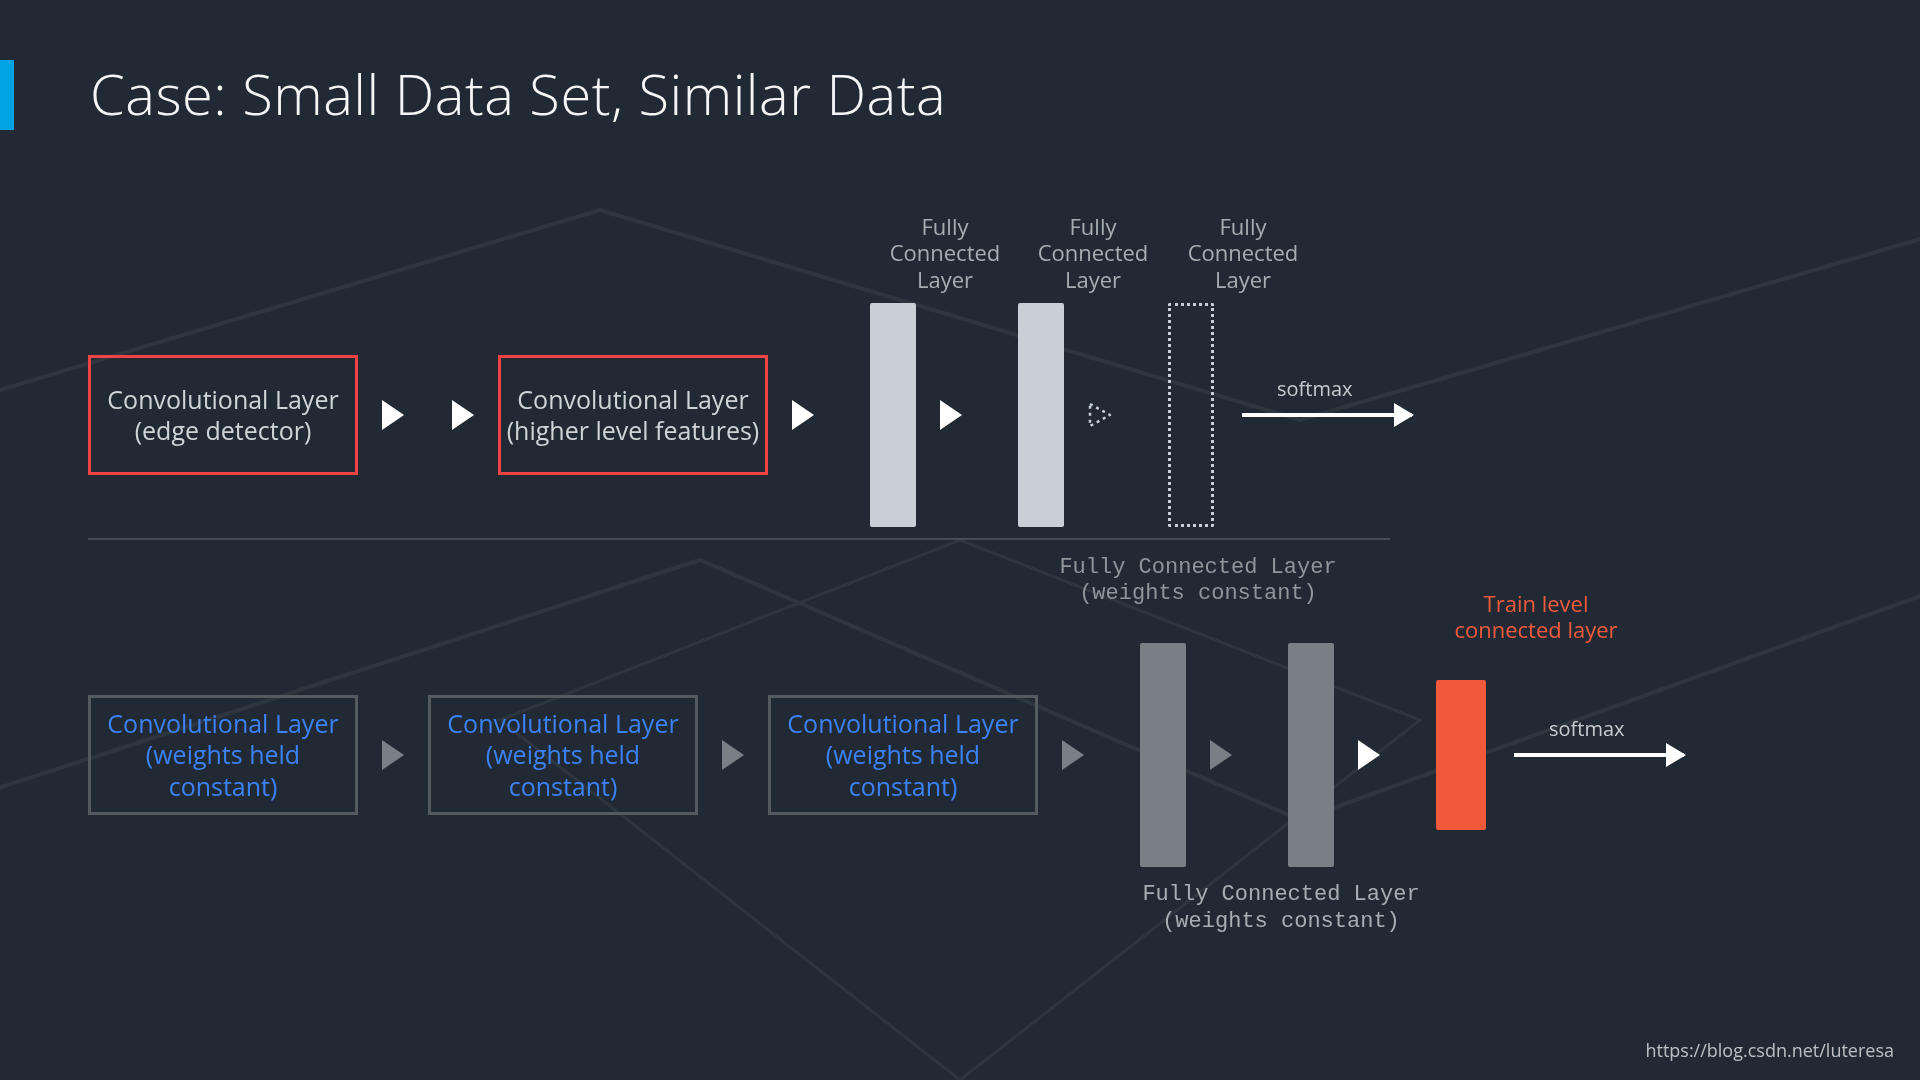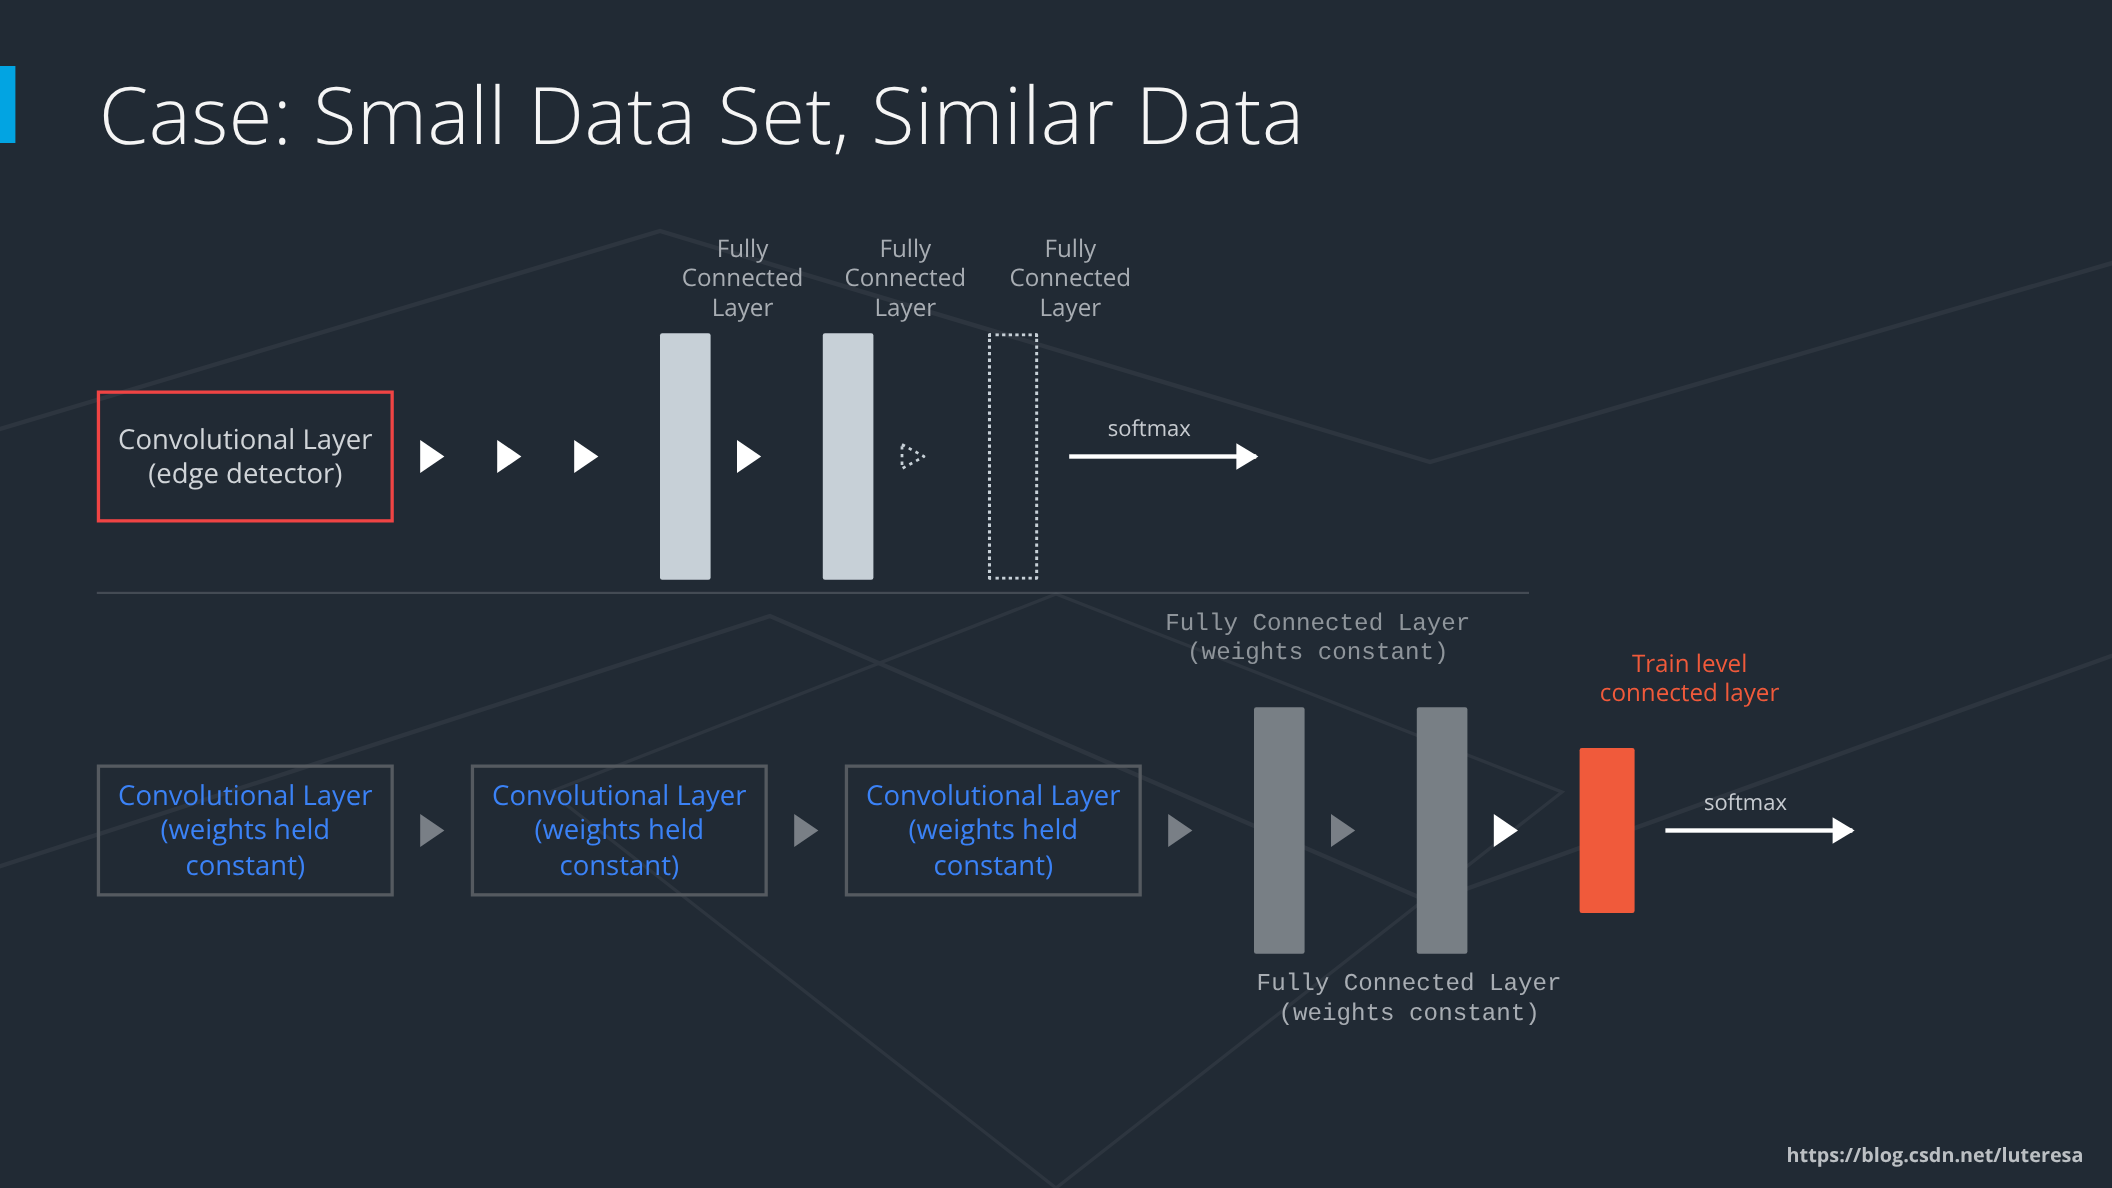--- a/index.html
+++ b/index.html
@@ -12,21 +12,21 @@
   }
   
   .bg-art {
     position: absolute; inset: 0; opacity: 0.05; pointer-events: none;
   }
   .accent-bar {
     position: absolute; left: 0; top: 60px; width: 14px; height: 70px; background: #02a4e2;
   }
   .title {
     position: absolute; left: 90px; top: 55px;
-    font-size: 72px; font-weight: 300; color: #f5f5f5;
+    font-size: 56px; font-weight: 300; color: #f5f5f5;
     letter-spacing: 0.5px;
   }
 
   .stage { position: absolute; left: 88px; right: 70px; top: 220px; }
 
   .row { position: relative; display: flex; align-items: center; }
   .row1 { height: 300px; }
   .row2 { height: 300px; margin-top: 40px; }
 
   .hr { position: absolute; left: 88px; right: 530px; top: 538px; height: 0; border-top: 2px solid #5c636b; opacity: .6; }
@@ -58,40 +58,41 @@
     background: transparent; border: 3px dotted #c7d0d7; width:46px; height:224px;
   }
 
   .softmax-group { display:flex; align-items:center; margin-left: 28px; flex:0 0 auto; position:relative; }
   .softmax-label { position:absolute; top:-38px; left: 35px; font-size:20px; color:#c7cbd0; }
   .arrow-line { width: 170px; height: 4px; background:#fff; position:relative; }
   .arrow-line::after { content:""; position:absolute; right:-2px; top:-10px; border-left:20px solid #fff; border-top:12px solid transparent; border-bottom:12px solid transparent; }
 
   .fc-top-label-span { position:absolute; top:-88px; font-size:22px; color:#8f959b; text-align:center; line-height:1.2; }
 
-  .watermark { position:absolute; right:26px; bottom:18px; font-size:18px; color:#d7dadd; opacity:.85;font-weight:bold; }
+  .watermark { position:absolute; right:26px; bottom:18px; font-size:18px; color:#d7dadd; opacity:.85; }
 </style>
 </head>
 <body>
 
 <svg class="bg-art" viewBox="0 0 1920 1080">
   <path d="M-100 420 L600 210 L1300 420 L2020 210" stroke="#fff" stroke-width="4" fill="none"></path>
   <path d="M-100 820 L700 560 L1300 820 L2020 560" stroke="#fff" stroke-width="4" fill="none"></path>
   <path d="M960 1080 L500 720 L960 540 L1420 720 Z" stroke="#fff" stroke-width="3" fill="none"></path>
 </svg>
 
 <div class="accent-bar"></div>
 <div class="title">Case: Small Data Set, Similar Data</div>
 
 <div class="stage">
 
   <div class="row row1" style="padding-top:90px;">
     <div class="convbox">Convolutional Layer (edge detector)</div>
     <div class="tri"></div>
     <div class="tri"></div>
+    <div class="convbox">Convolutional Layer (higher level features)</div>
     <div class="tri"></div>
 
     <div class="fc-group">
       <div class="fc-label">Fully Connected Layer</div>
       <div class="fc-bar"></div>
     </div>
     <div class="tri"></div>
     <div class="fc-group">
       <div class="fc-label">Fully Connected Layer</div>
       <div class="fc-bar"></div>

